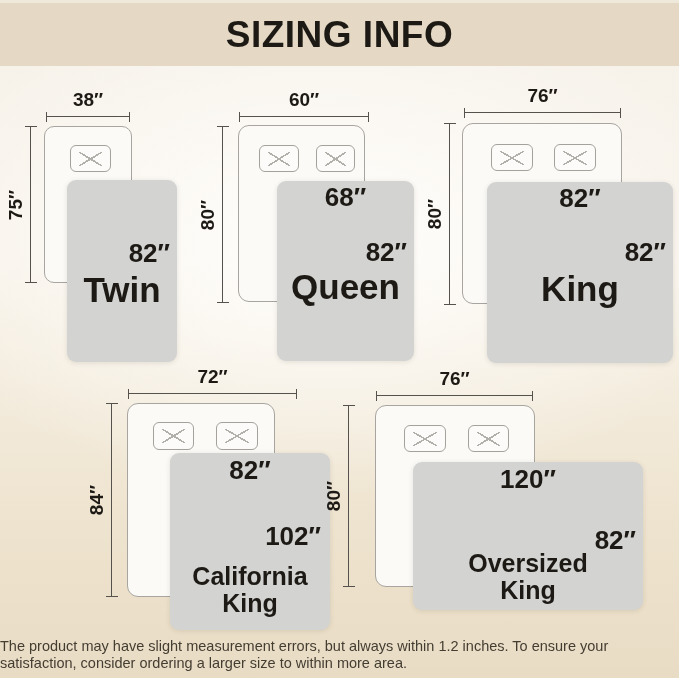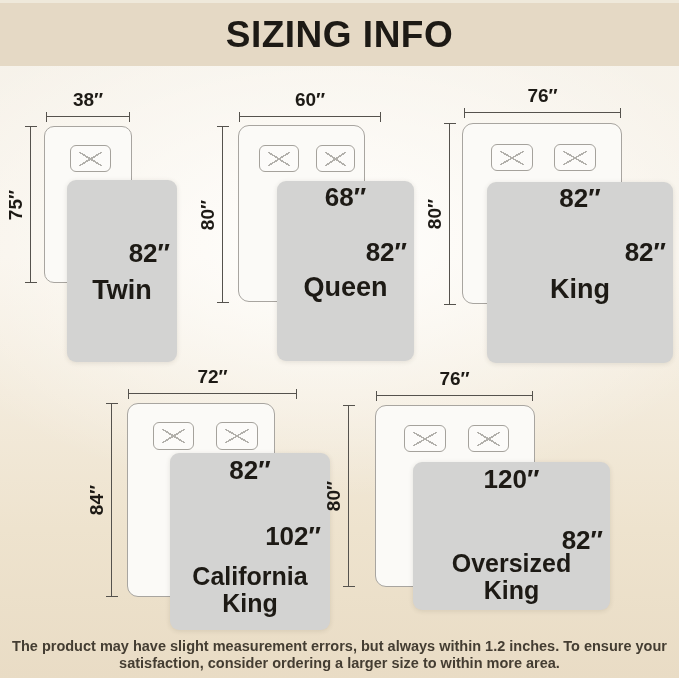--- a/index.html
+++ b/index.html
@@ -36,21 +36,21 @@
       linear-gradient(to bottom right,transparent calc(50% - .8px),#b2b0ab calc(50% - .8px),#b2b0ab calc(50% + .8px),transparent calc(50% + .8px));
   }
   .blanket{
     position:absolute;background:#d3d3d2;border-radius:9px;
     box-shadow:0 1px 5px rgba(60,50,30,.12);
   }
   .b-w{position:absolute;left:0;width:100%;text-align:center;font-size:26px;font-weight:700;}
   .b-h{position:absolute;font-size:26px;font-weight:700;}
   .b-name{position:absolute;left:0;width:100%;text-align:center;font-weight:700;}
   .b-name .ln{line-height:32px;}
-  .nm1 .b-name{font-size:27px;}
+  .nm1 .b-name{font-size:35px;}
   .nm2 .b-name{font-size:25px;}
   .nm2 .b-name .ln{line-height:27px;}
   
   .h-measure{position:absolute;height:10px;border-left:1.5px solid #55524d;border-right:1.5px solid #55524d;box-sizing:border-box;}
   .h-measure::before{content:"";position:absolute;left:0;right:0;top:4px;border-top:1.5px solid #55524d;}
   .h-dim{position:absolute;left:0;width:100%;bottom:11px;text-align:center;font-size:19px;font-weight:600;white-space:nowrap;}
   .v-measure{position:absolute;width:12px;border-top:1.5px solid #55524d;border-bottom:1.5px solid #55524d;box-sizing:border-box;}
   .v-measure::before{content:"";position:absolute;top:0;bottom:0;left:5px;border-left:1.5px solid #55524d;}
   .v-dim{
     position:absolute;left:-9px;top:50%;
@@ -60,21 +60,21 @@
   
   .d0 .h-measure{left:46px;top:112px;width:84px;}
   .d0 .v-measure{left:25px;top:126px;height:157px;}
   .d0 .bed{left:44px;top:126px;width:88px;height:157px;border-radius:10px;}
   .d0 .p1{left:25px;top:18px;width:41px;height:27px;}
   .d0 .blanket{left:67px;top:180px;width:110px;height:182px;}
   .d0 .b-w{top:0;}
   .d0 .b-h{top:58px;right:7px;}
   .d0 .b-name{top:94px;}
 
-  .d1 .h-measure{left:239px;top:112px;width:142px;}
+  .d1 .h-measure{left:239px;top:112px;width:130px;}
   .d1 .v-measure{left:217px;top:126px;height:177px;}
   .d1 .bed{left:238px;top:125px;width:127px;height:177px;}
   .d1 .p1{left:20px;top:19px;width:40px;height:27px;}
   .d1 .p2{left:77px;top:19px;width:39px;height:27px;}
   .d1 .blanket{left:277px;top:181px;width:137px;height:180px;}
   .d1 .b-w{top:1px;}
   .d1 .b-h{top:56px;right:7px;}
   .d1 .b-name{top:90px;}
 
   .d2 .h-measure{left:464px;top:108px;width:157px;}
@@ -95,29 +95,29 @@
   .d3 .blanket{left:170px;top:453px;width:160px;height:177px;}
   .d3 .b-w{top:2px;}
   .d3 .b-h{top:68px;right:9px;margin-left:36px;}
   .d3 .b-name{top:110px;}
 
   .d4 .h-measure{left:376px;top:391px;width:157px;}
   .d4 .v-measure{left:343px;top:405px;height:182px;}
   .d4 .bed{left:375px;top:405px;width:160px;height:182px;}
   .d4 .p1{left:28px;top:19px;width:42px;height:27px;}
   .d4 .p2{left:92px;top:19px;width:41px;height:27px;}
-  .d4 .blanket{left:413px;top:462px;width:197px;height:148px;}
+  .d4 .blanket{left:413px;top:462px;width:230px;height:148px;}
   .d4 .b-w{top:2px;}
   .d4 .b-h{top:63px;right:7px;}
   .d4 .b-name{top:88px;}
 
   
   .footer{
     position:absolute;left:0;bottom:6px;width:100%;
-    text-align:center;font-size:14.5px;line-height:17px;color:#443d32;font-weight:bold;
+    font-size:14.5px;line-height:17px;color:#443d32;
   }
 </style>
 </head>
 <body>
 
 <div class="canvas">
 
   <div class="header">
     <div class="title">SIZING INFO</div>
   </div>

